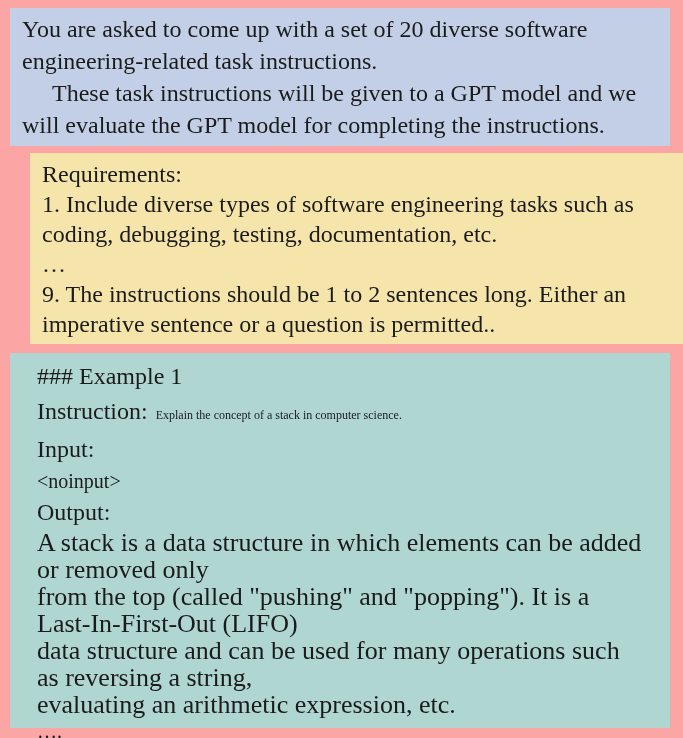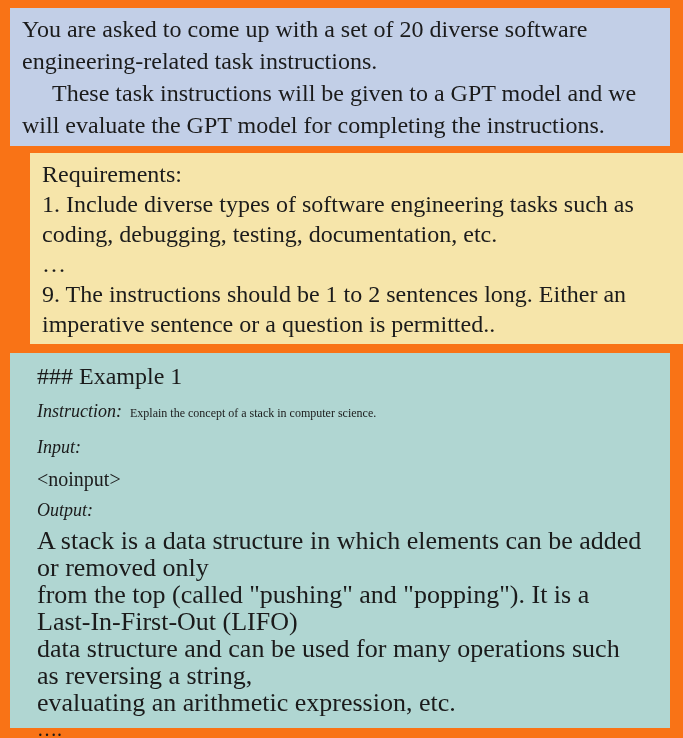--- a/index.html
+++ b/index.html
@@ -45,22 +45,21 @@
   .lh30 { line-height: 30px; }
   .row-heading {
     font-size: 24px;
     line-height: 35px;
   }
   .row-heading-sm {
     font-size: 24px;
     line-height: 34px;
   }
   .label-italic {
-    font-style: italic;
-    font-size: 18px;
+    font-size: 24px;
   }
   .row-instruction {
     line-height: 35px;
   }
   .row-instruction .instr-value {
     font-size: 12px;
     font-style: normal;
     margin-left: 8px;
   }
   .row-input-label { line-height: 33px; }
@@ -76,21 +75,21 @@
     line-height: 27px;
   }
   .row-ellipsis {
     font-size: 20px;
     line-height: 27px;
   }
 </style>
 </head>
 <body>
 
-<div class="page" style="background-color: #f97316;">
+<div class="page" style="background-color: #fca5a5;">
 
   <section class="block block-prompt" style="background-color: rgb(194, 207, 231);">
     <div class="lines lh32">You are asked to come up with a set of 20 diverse software
 engineering-related task instructions.
      These task instructions will be given to a GPT model and we
 will evaluate the GPT model for completing the instructions.</div>
   </section>
 
   <section class="block block-requirements" style="background-color: rgb(246, 229, 170); margin-left: 20px;">
     <div class="lines lh30">Requirements:

